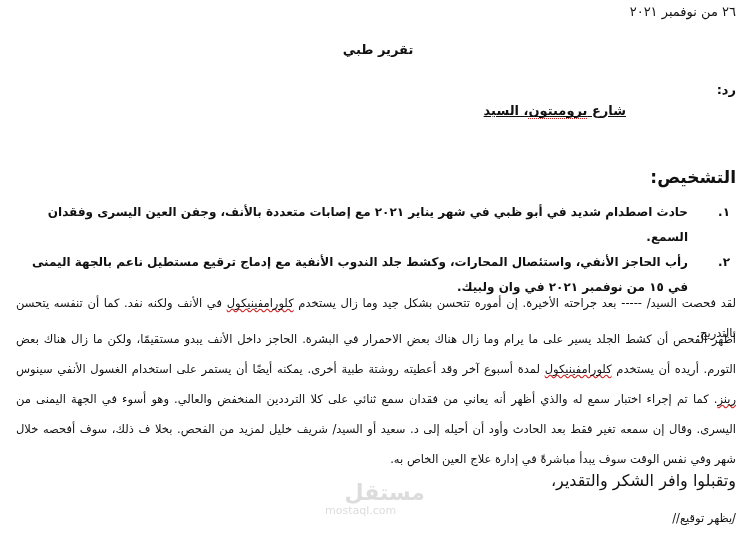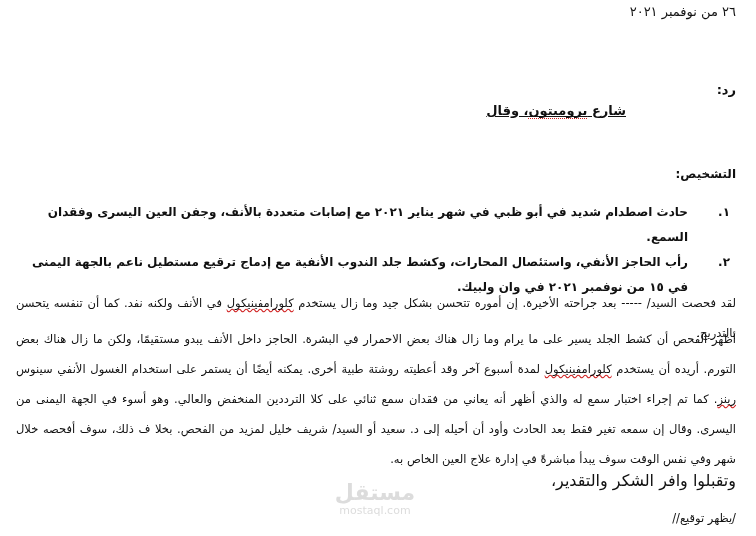--- a/index.html
+++ b/index.html
@@ -53,21 +53,21 @@
       text-decoration: underline wavy #d02020;
       text-decoration-skip-ink: none;
       margin-top: 47px;
     }
     .re-line2 .spell {
       text-decoration: underline;
       border-bottom: 1px dotted #d02020;
     }
     .diag-heading {
       right: 20px; top: 167px;
-      font-size: 12px;
+      font-size: 17px;
       font-weight: bold;
     }
     .diag-list {
       position: absolute;
       right: 20px; top: 200px;
       width: 720px;
       margin: 0; padding: 0;
       list-style: none;
       font-size: 12px;
       font-weight: bold;
@@ -98,21 +98,20 @@
       font-size: 16px;
     }
     .signature {
       right: 20px; top: 511px;
       font-size: 11.5px;
     }
     .watermark {
       position: absolute;
       left: 325px; top: 481px;
       width: 100px;
-      text-align: center;
       direction: ltr;
       color: #d9d9d9;
       opacity: 0.9;
     }
     .wm-logo {
       font-size: 22px;
       font-weight: bold;
       line-height: 24px;
       direction: rtl;
     }
@@ -121,25 +120,26 @@
       line-height: 12px;
     }
   </style>
 </head>
 <body>
 
 <div class="page">
 
   <div class="abs date">٢٦ من نوفمبر ٢٠٢١</div>
 
+  <div class="abs title">تقرير طبي</div>
 
   <div class="abs re-label">رد:</div>
 
 
-  <div class="abs re-line2"><span>شارع </span><span class="spell">برومبتون</span><span>، وقال</span></div>
+  <div class="abs re-line2"><span>شارع </span><span class="spell">برومبتون</span><span>، السيد</span></div>
 
   <div class="abs diag-heading">التشخيص:</div>
 
   <ol class="diag-list">
     <li class="diag-item">
       <span class="diag-num">١.</span>
       <span>حادث اصطدام شديد في أبو ظبي في شهر يناير ٢٠٢١ مع إصابات متعددة بالأنف، وجفن العين اليسرى وفقدان السمع.</span>
     </li>
     <li class="diag-item">
       <span class="diag-num">٢.</span>

